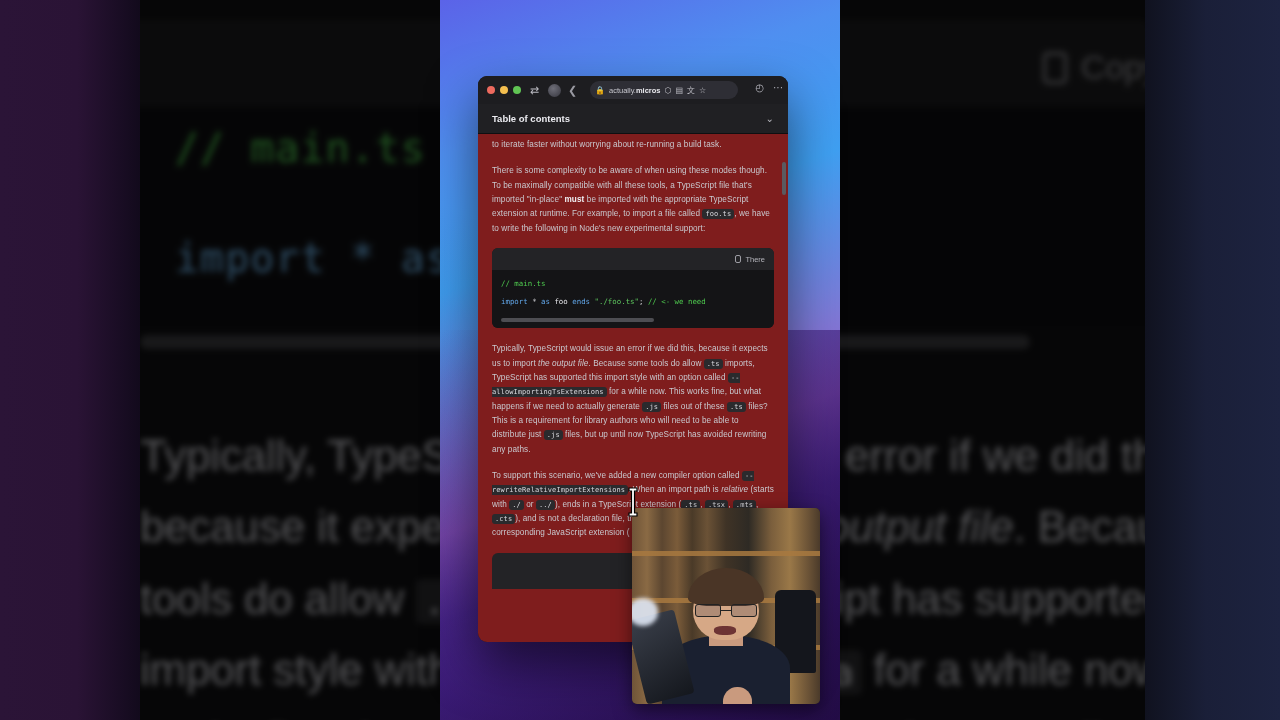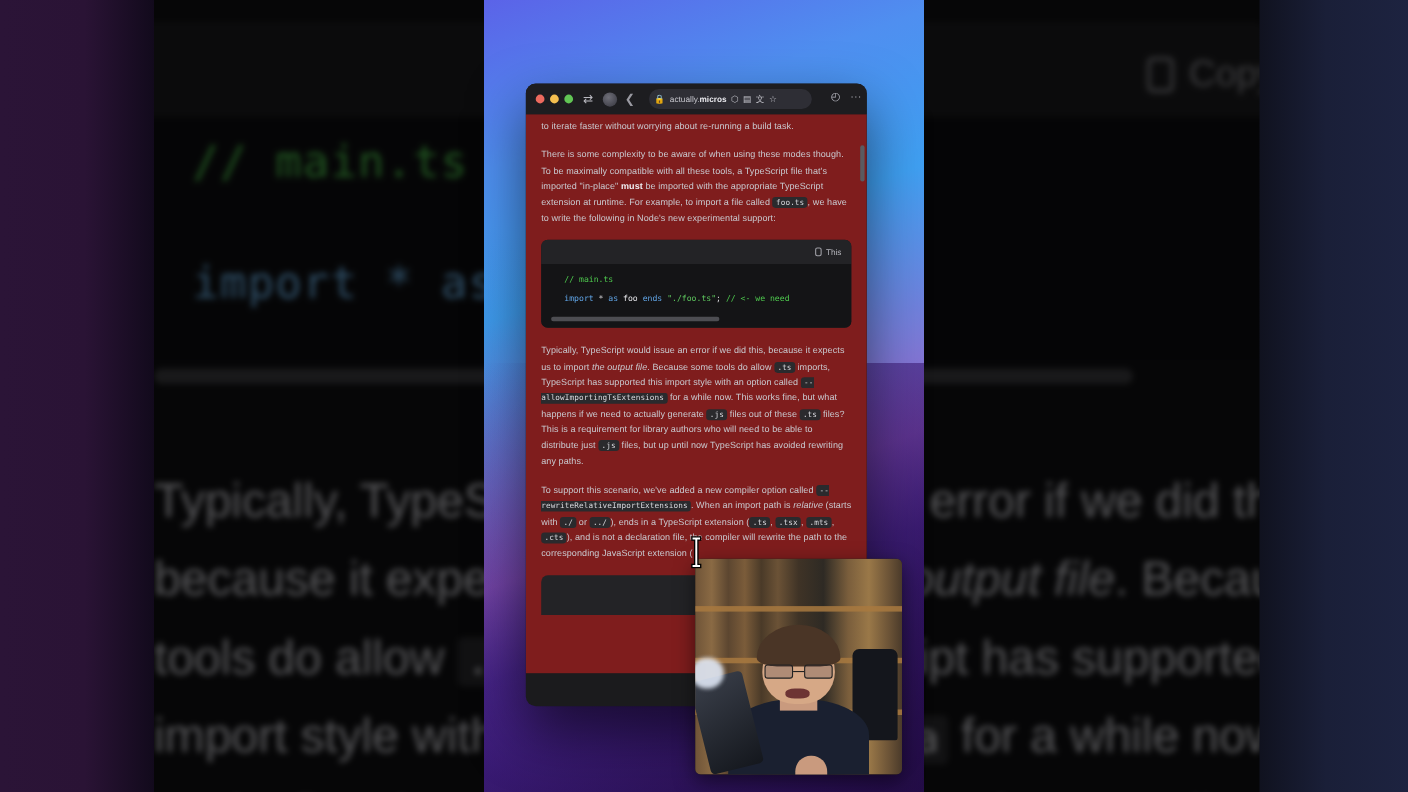--- a/index.html
+++ b/index.html
@@ -138,21 +138,21 @@
   .code-hdr .cgl{ width:6px;height:8px;border:1px solid #9d9da4;border-radius:2px; }
   .code-hdr span{ color:#b4b4bb; font-size:7.5px; }
   .code-body{ padding:9px 9px 4px 9px; background:#141416;
     font-family:"DejaVu Sans Mono", monospace; font-size:7.4px; line-height:1.3;
     white-space:nowrap; overflow:hidden; }
   .code-body .cmt{ color:#4ec94e; }
   .code-body .kw{ color:#61a6e8; }
   .code-body .id{ color:#e8e8ec; }
   .code-body .str{ color:#5fc95f; }
   .code-body .op{ color:#d4d4d8; }
-  .code-line{ margin-bottom:8px;margin-left:12px; }
+  .code-line{ margin-bottom:8px; }
   .code-scroll-track{ height:10px; background:#141416; padding:0 9px 4px 9px; }
   .code-scroll-thumb{ height:4px; width:58%; background:#4d4d52; border-radius:2px; }
 
   
   .codeblock-partial{
     background:#232326; border-radius:6px 6px 0 0; height:36px; margin-top:2px;
   }
 
   
   .pagescroll{
@@ -269,32 +269,36 @@
         <span class="url-ico">文</span>
         <span class="url-ico">☆</span>
       </div>
 
       <div class="tb-right">
         <span class="ri">◴</span>
         <span class="ri">···</span>
       </div>
     </div>
 
+    <div class="toc">
+      <span class="toc-label">Table of contents</span>
+      <span class="toc-chev">⌄</span>
+    </div>
 
     <div class="content">
       <div class="pagescroll"></div>
 
       <p class="first"><span>to iterate faster without worrying about re-running a build task.</span></p>
 
       <p><span>There is some complexity to be aware of when using these modes though. To be maximally compatible with all these tools, a TypeScript file that's imported "in-place" </span><b>must</b><span> be imported with the appropriate TypeScript extension at runtime. For example, to import a file called </span><code>foo.ts</code><span>, we have to write the following in Node's new experimental support:</span></p>
 
       <div class="codeblock">
         <div class="code-hdr">
           <span class="cgl"></span>
-          <span>This</span>
+          <span>There</span>
         </div>
         <div class="code-body">
           <div class="code-line"><span class="cmt">// main.ts</span></div>
           <div class="code-line"><span class="kw">import</span> <span class="op">*</span> <span class="kw">as</span> <span class="id">foo</span> <span class="kw">ends</span> <span class="str">"./foo.ts"</span><span class="op">;</span> <span class="cmt">// &lt;- we need</span></div>
         </div>
         <div class="code-scroll-track">
           <div class="code-scroll-thumb"></div>
         </div>
       </div>
 

